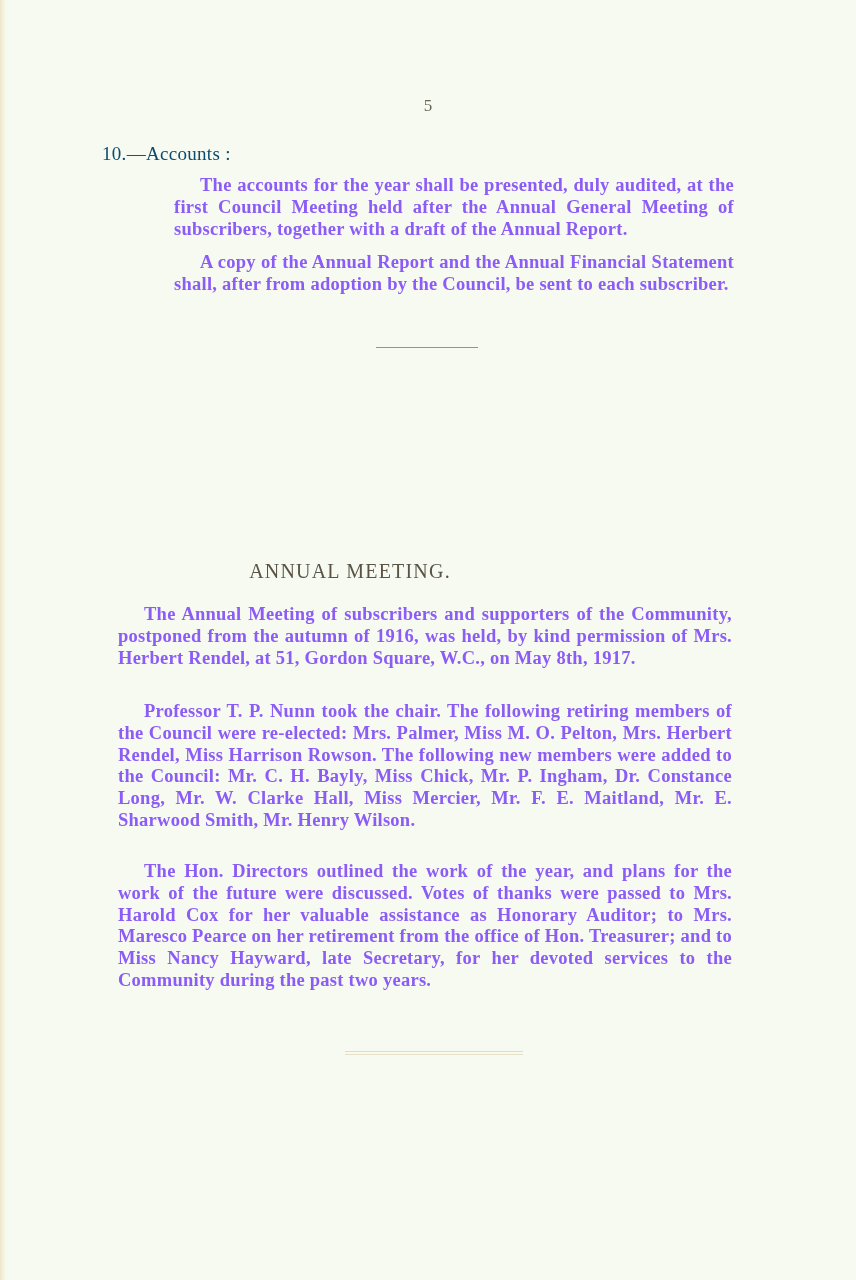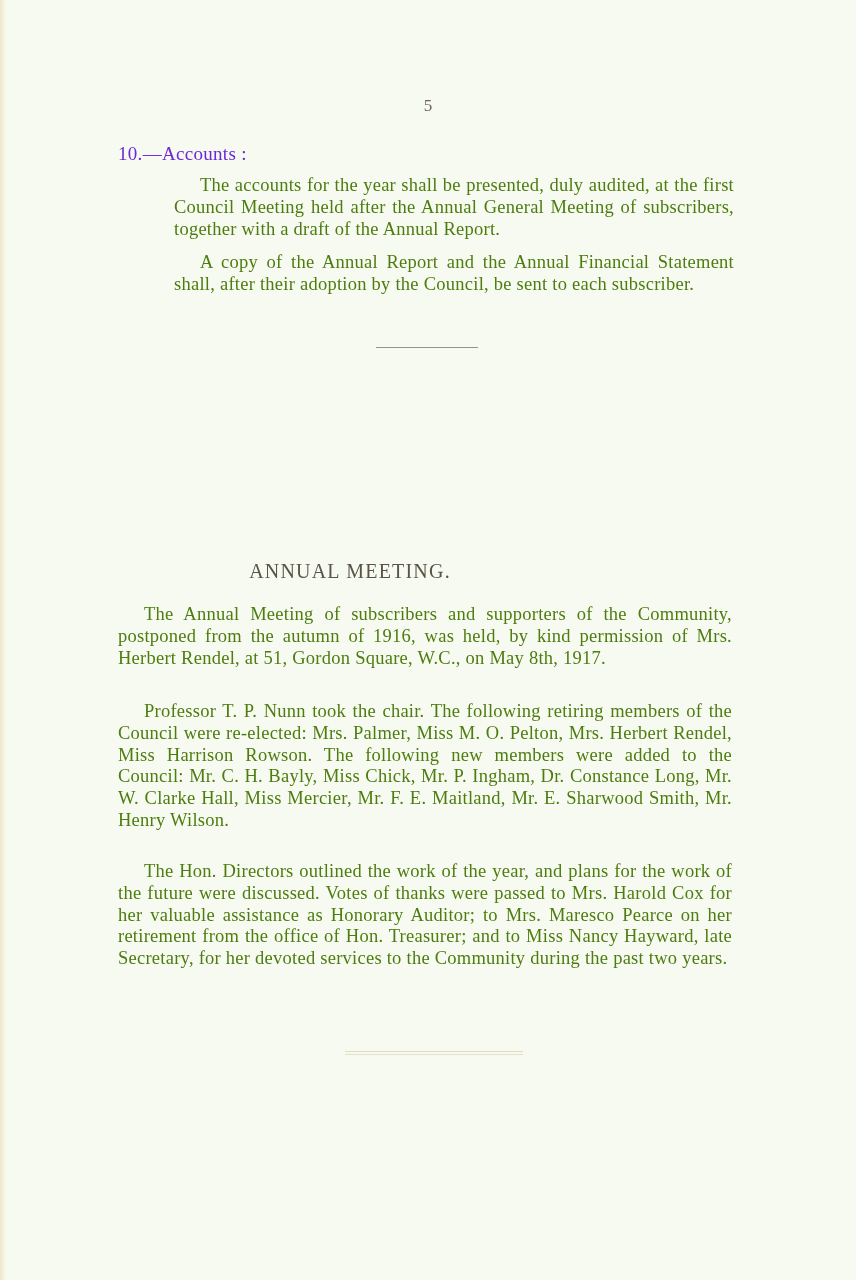--- a/index.html
+++ b/index.html
@@ -12,26 +12,26 @@
     }
     .edge-left {
       position: absolute; left: 0; top: 0; width: 6px; height: 1280px;
       background: linear-gradient(to right, #efe6c8, #f7faf0);
     }
     .page-number {
       position: absolute; top: 96px; left: 0; width: 856px;
       text-align: center; font-size: 17px; color: #6a6455;
     }
     .section-heading {
-      position: absolute; top: 143px; left: 118px;
-      font-size: 19px; color: #6d28d9; letter-spacing: 0.3px;
+      position: absolute; top: 143px; left: 102px;
+      font-size: 19px; color: #0c4a6e; letter-spacing: 0.3px;
     }
     .para {
       position: absolute; font-size: 18.5px; line-height: 21.8px;
-      text-align: justify; letter-spacing: 0.25px; color: #4d7c0f;
+      text-align: justify; letter-spacing: 0.25px; color: #8b5cf6; font-weight: bold;
     }
     .para.indent { text-indent: 26px; }
     .rule {
       position: absolute; height: 0; border-top: 1px solid #9a927c;
     }
     .rule.double {
       border-top: 1px solid #e4dcbf; height: 2px; border-bottom: 1px solid #e8e0c6;
     }
     .title {
       position: absolute; top: 560px; left: 0; width: 700px;
@@ -42,21 +42,21 @@
 <body>
 
 <div class="edge-left"></div>
 
 <div class="page-number">5</div>
 
 <div class="section-heading">10.—Accounts :</div>
 
 <div class="para indent" style="top:175px; left:174px; width:560px;">The accounts for the year shall be presented, duly audited, at the first Council Meeting held after the Annual General Meeting of subscribers, together with a draft of the Annual Report.</div>
 
-<div class="para indent" style="top:252px; left:174px; width:560px;">A copy of the Annual Report and the Annual Financial Statement shall, after their adoption by the Council, be sent to each subscriber.</div>
+<div class="para indent" style="top:252px; left:174px; width:560px;">A copy of the Annual Report and the Annual Financial Statement shall, after from adoption by the Council, be sent to each subscriber.</div>
 
 <div class="rule" style="top:347px; left:376px; width:102px;"></div>
 
 <div class="title">ANNUAL MEETING.</div>
 
 <div class="para indent" style="top:604px; left:118px; width:614px;">The Annual Meeting of subscribers and supporters of the Community, postponed from the autumn of 1916, was held, by kind permission of Mrs. Herbert Rendel, at 51, Gordon Square, W.C., on May 8th, 1917.</div>
 
 <div class="para indent" style="top:701px; left:118px; width:614px;">Professor T. P. Nunn took the chair. The following retiring members of the Council were re-elected: Mrs. Palmer, Miss M. O. Pelton, Mrs. Herbert Rendel, Miss Harrison Rowson. The following new members were added to the Council: Mr. C. H. Bayly, Miss Chick, Mr. P. Ingham, Dr. Constance Long, Mr. W. Clarke Hall, Miss Mercier, Mr. F. E. Maitland, Mr. E. Sharwood Smith, Mr. Henry Wilson.</div>
 
 <div class="para indent" style="top:861px; left:118px; width:614px;">The Hon. Directors outlined the work of the year, and plans for the work of the future were discussed. Votes of thanks were passed to Mrs. Harold Cox for her valuable assistance as Honorary Auditor; to Mrs. Maresco Pearce on her retirement from the office of Hon. Treasurer; and to Miss Nancy Hayward, late Secretary, for her devoted services to the Community during the past two years.</div>

